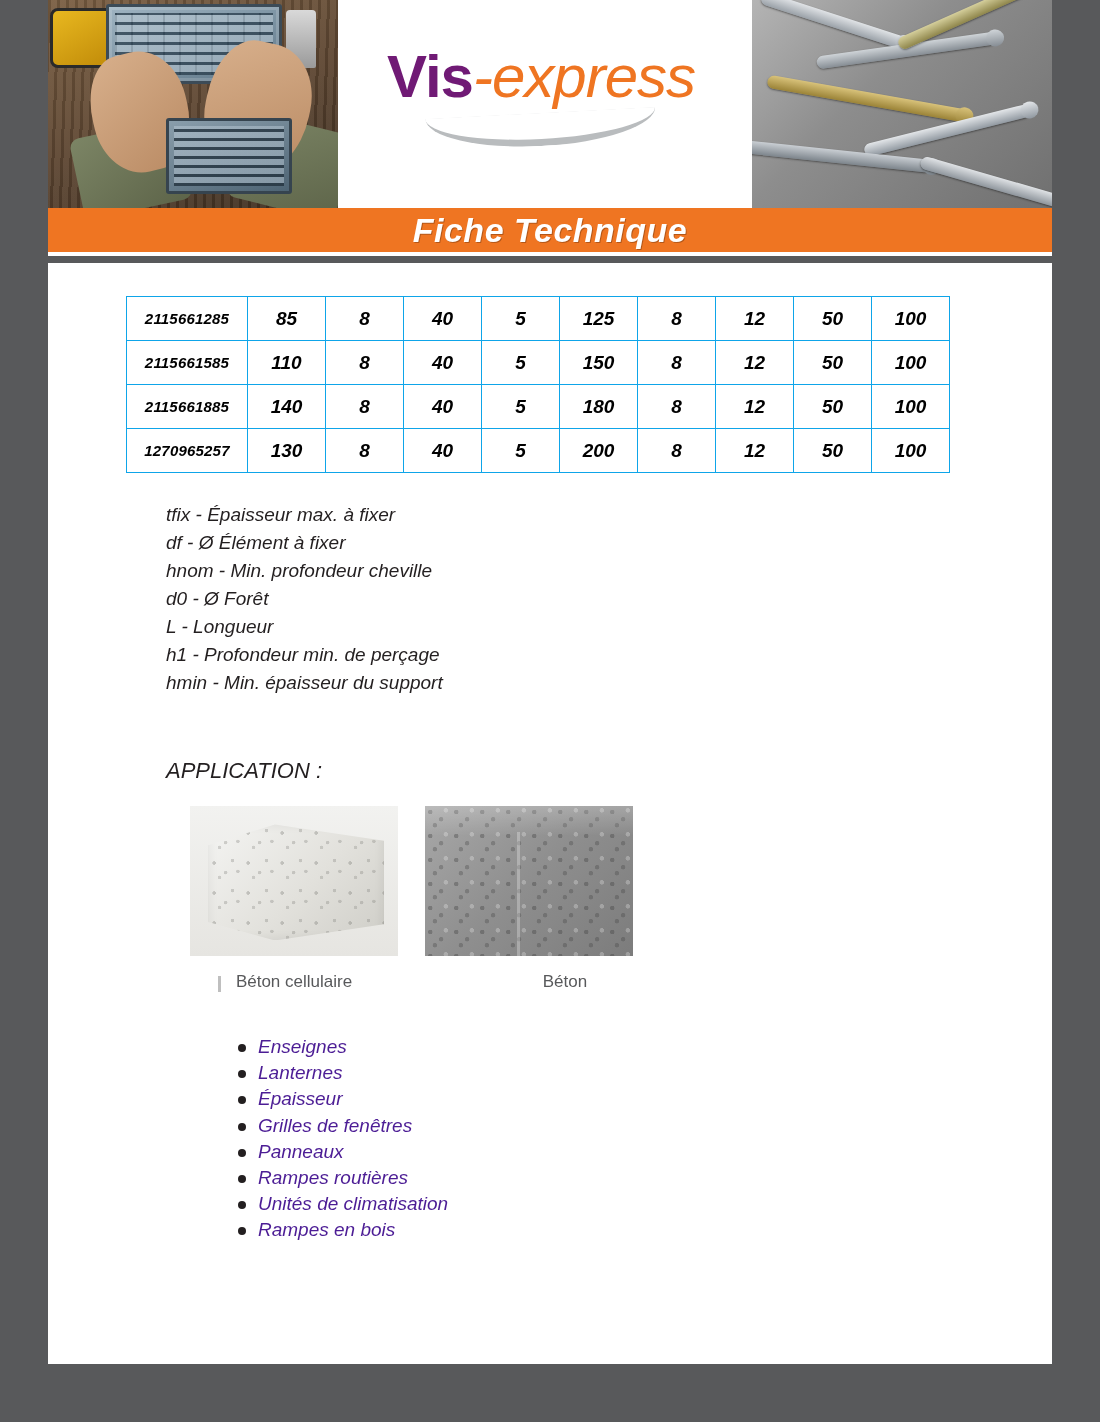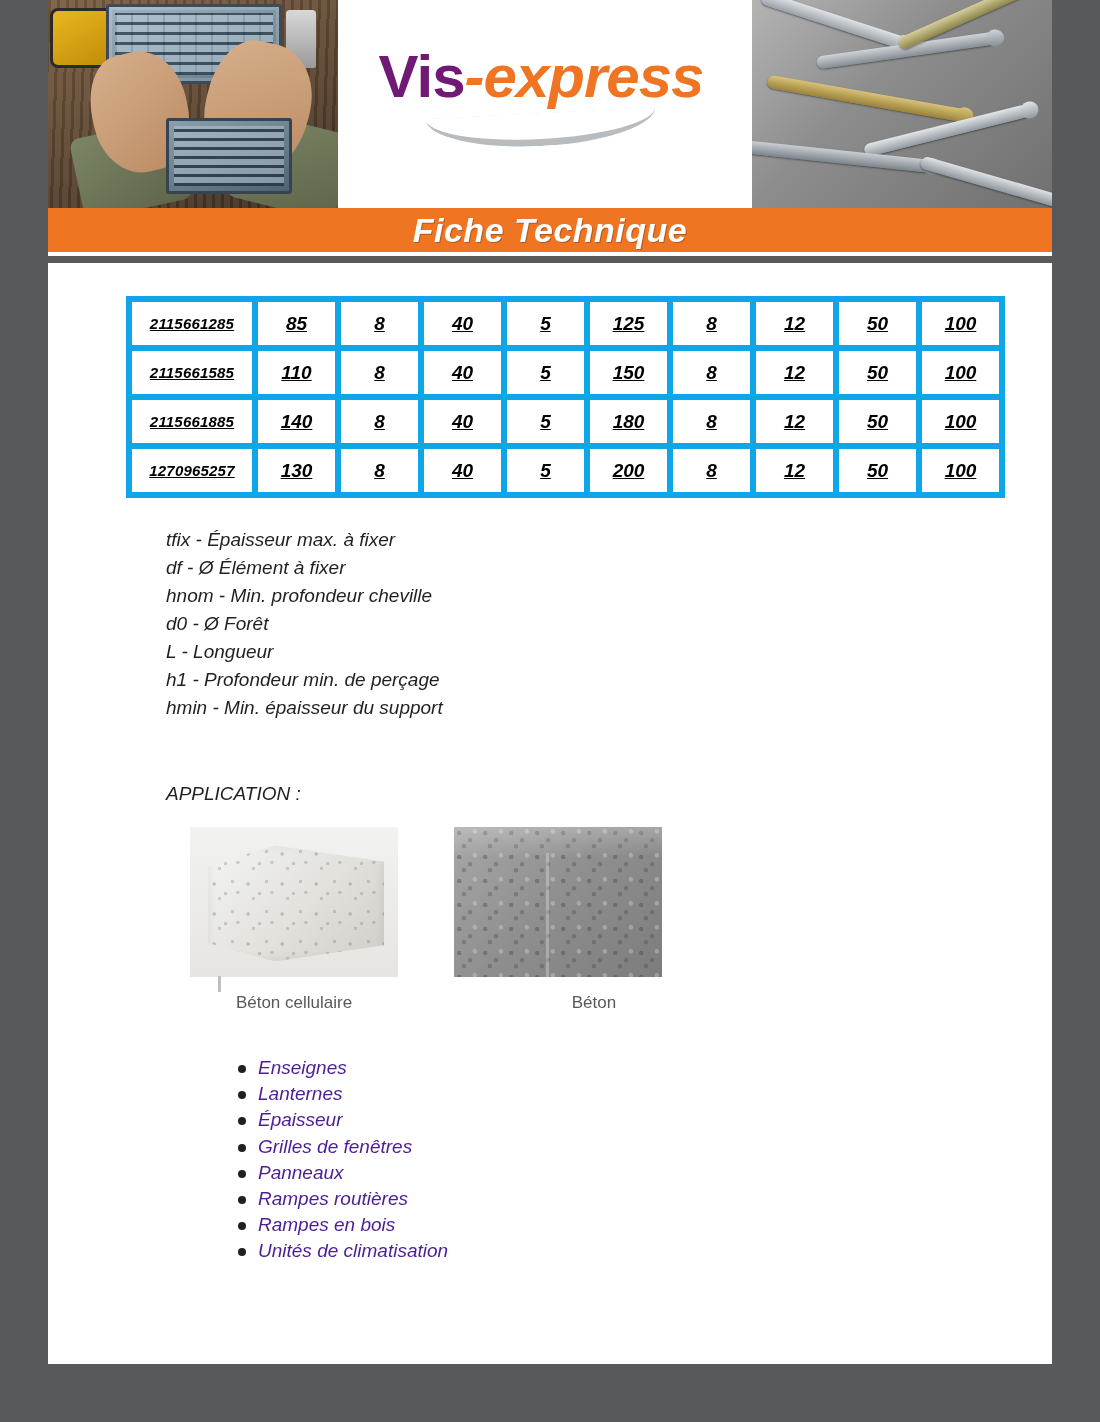--- a/index.html
+++ b/index.html
@@ -155,21 +155,21 @@
     white-space: nowrap;
   }
   .logo-vis {
     color: #701a75;
     font-weight: bold;
     font-style: normal;
     letter-spacing: -1px;
   }
   .logo-express {
     color: #ef7522;
-    font-weight: bold;
+    font-weight: normal;
     font-style: italic;
     letter-spacing: -1px;
   }
   .logo-swoosh {
     margin: 6px auto 0;
     width: 230px;
     height: 26px;
     border-bottom: 7px solid #b9bcbe;
     border-radius: 50%/0 0 100% 100%;
     transform: rotate(-3deg);
@@ -242,55 +242,54 @@
     width: 1004px;
   }
 
   table.spec {
     border-collapse: collapse;
     margin: 33px 0 0 78px;
     font-style: italic;
     font-weight: bold;
   }
   table.spec td {
-    border: 6px solid #0ea5e9;
+    border: 1px solid #0ea5e9;
     text-align: center;
     height: 41px;
     font-size: 19px;
     color: #000;
-    text-decoration: underline;
   }
   table.spec td.ref {
     width: 118px;
     font-size: 15px;
     letter-spacing: .2px;
   }
   table.spec td.val {
     width: 75px;
   }
 
   .legend {
     margin: 28px 0 0 118px;
     font-size: 19px;
     font-style: italic;
     color: #231f20;
     line-height: 1.47;
   }
 
   .application-label {
     margin: 62px 0 0 118px;
-    font-size: 19px;
+    font-size: 22px;
     font-style: italic;
     color: #231f20;
   }
 
   .materials {
     margin: 22px 0 0 142px;
     display: flex;
-    gap: 56px;
+    gap: 27px;
   }
   .material {
     width: 208px;
   }
   .material .swatch {
     width: 208px;
     height: 150px;
     position: relative;
     overflow: hidden;
   }
@@ -527,17 +526,17 @@
 
   <div class="tick"></div>
 
   <ul class="app-list">
     <li>Enseignes</li>
     <li>Lanternes</li>
     <li>Épaisseur</li>
     <li>Grilles de fenêtres</li>
     <li>Panneaux</li>
     <li>Rampes routières</li>
+    <li>Unités de climatisation</li>
     <li>Rampes en bois</li>
-    <li>Unités de climatisation</li>
   </ul>
 
 </div>
 
 </body></html>

